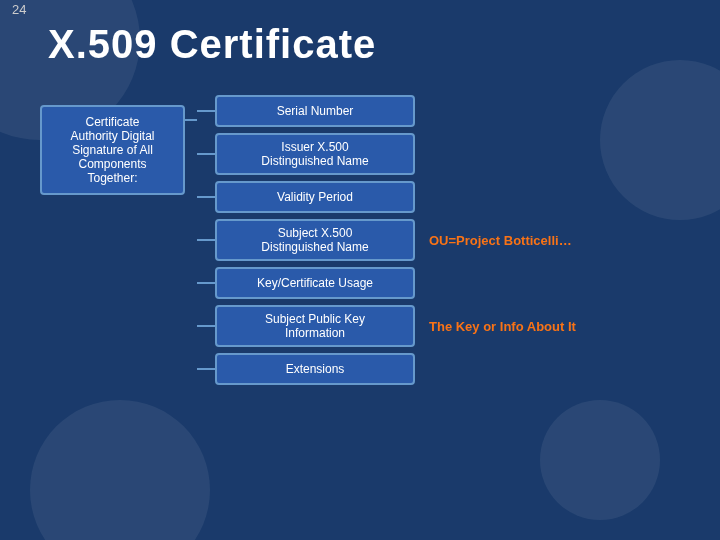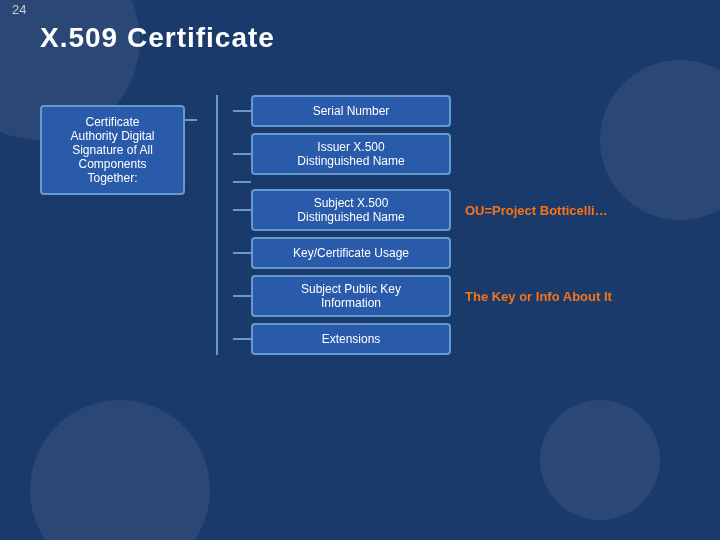--- a/index.html
+++ b/index.html
@@ -25,23 +25,23 @@
       position: absolute;
       top: 2px;
       left: 12px;
       color: #ccc;
       font-size: 13px;
     }
 
     .title {
       position: absolute;
       top: 22px;
-      left: 40px;
+      left: 48px;
       color: #ffffff;
-      font-size: 28px;
+      font-size: 40px;
       font-weight: bold;
       letter-spacing: 1px;
     }
 
     
     .content {
       position: absolute;
       top: 95px;
       left: 40px;
       right: 30px;
@@ -63,23 +63,22 @@
       display: flex;
       align-items: center;
       justify-content: center;
       flex-shrink: 0;
       margin-top: 10px;
     }
 
     
     .tree-container {
       display: flex;
-      flex-direction: row;
+      flex-direction: column;
       align-items: stretch;
-      gap: 6px;
     }
 
     .vertical-line-wrapper {
       display: flex;
       flex-direction: column;
       align-items: center;
       width: 20px;
       margin-left: 10px;
     }
 
@@ -169,20 +168,21 @@
     <div class="item-row">
           <div class="h-line"></div>
           <div class="item-box">Serial Number</div>
         </div>
         <div class="item-row">
           <div class="h-line"></div>
           <div class="item-box">Issuer X.500<br>Distinguished Name</div>
         </div>
         <div class="item-row">
           <div class="h-line"></div>
+          <div class="item-box">Validity Period</div>
         </div>
         <div class="item-row">
           <div class="h-line"></div>
           <div class="item-box">Subject X.500<br>Distinguished Name</div>
           <div class="item-annotation">OU=Project Botticelli…</div>
         </div>
         <div class="item-row">
           <div class="h-line"></div>
           <div class="item-box">Key/Certificate Usage</div>
         </div>

